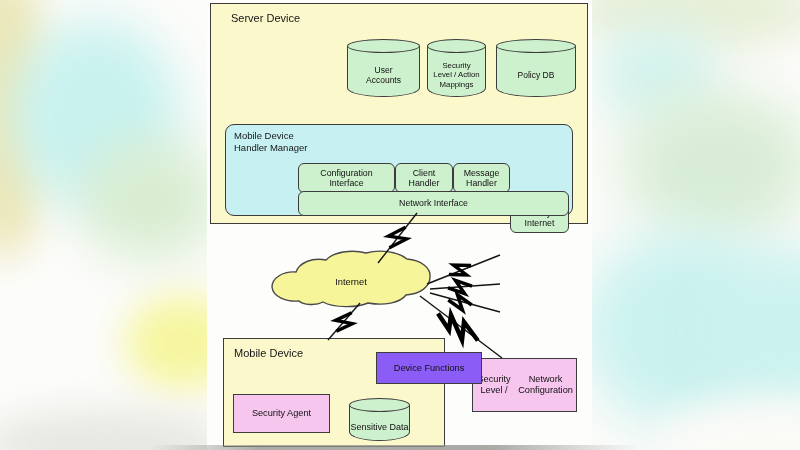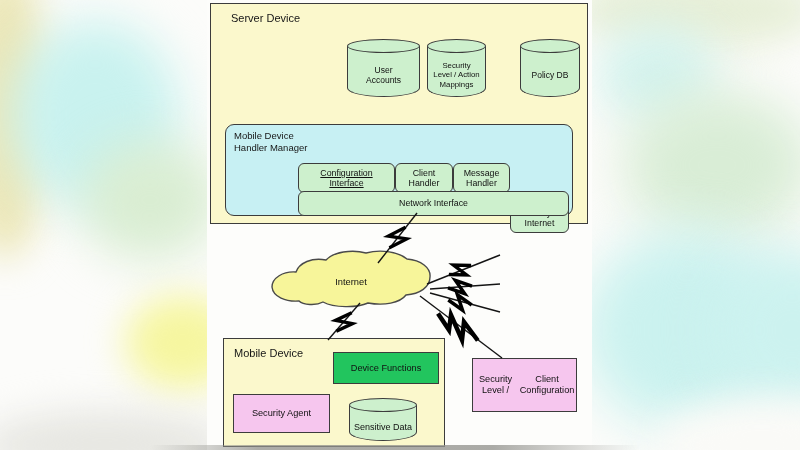--- a/index.html
+++ b/index.html
@@ -17,22 +17,22 @@
   .srv{background:#fbf8cc;}
   .mgr{background:#c7f0f3;border-radius:9px;}
   .mgr-title{font-size:9.5px;line-height:11.5px;}
   .module{background:#cdf0cd;border:1.3px solid #3c3c3c;border-radius:6px;
           display:flex;flex-direction:column;align-items:center;justify-content:center;
           font-size:8.8px;line-height:10.5px;text-align:center;}
   .clientbox{background:#bfe9f7;border:1.3px solid #3c3c3c;display:flex;align-items:center;
              justify-content:center;font-size:9.2px;text-align:center;}
   .pink{background:#f6c6ee;border:1.3px solid #3c3c3c;display:flex;flex-direction:row;
         align-items:center;justify-content:center;font-size:9.2px;line-height:11.5px;text-align:center;}
-  .greenrect{background:#22c55e;border:1.3px solid #3c3c3c;display:flex;align-items:center;
-             justify-content:center;font-size:9.2px;text-align:center;}
+  .greenrect{background:#8b5cf6;border:1.3px solid #3c3c3c;display:flex;align-items:center;
+             justify-content:center;font-size:9.2px;text-align:center;margin-left:43px;}
   
   .cyl{position:absolute;}
   .cyl-body{position:absolute;left:0;right:0;top:7px;bottom:0;background:#cdf0cd;
             border-left:1.4px solid #3c3c3c;border-right:1.4px solid #3c3c3c;border-bottom:1.4px solid #3c3c3c;
             border-radius:0 0 50% 50% / 0 0 9px 9px;box-sizing:border-box;}
   .cyl-top{position:absolute;left:0;right:0;top:0;height:14px;background:#cdf0cd;
            border:1.4px solid #3c3c3c;border-radius:50%;box-sizing:border-box;}
   .cyl-label{position:absolute;left:0;right:0;top:16px;bottom:2px;display:flex;flex-direction:column;
              align-items:center;justify-content:center;font-size:8.5px;line-height:10px;text-align:center;}
   .cyl-label.small{font-size:7.8px;line-height:9.2px;}
@@ -90,34 +90,34 @@
   </div>
   <div class="cyl z2" style="left:427px;top:39px;width:59px;height:58px;z-index:2;">
     <div class="cyl-body"></div>
     <div class="cyl-top"></div>
     <div class="cyl-label small">
       <span class="lblline">Security</span>
       <span class="lblline">Level / Action</span>
       <span class="lblline">Mappings</span>
     </div>
   </div>
-  <div class="cyl z2" style="left:520px;top:39px;width:60px;height:58px;z-index:2;">
+  <div class="cyl z2" style="left:496px;top:39px;width:68px;height:58px;z-index:2;padding-left:12px;">
     <div class="cyl-body"></div>
     <div class="cyl-top"></div>
     <div class="cyl-label">
       <span class="lblline">Policy DB</span>
     </div>
   </div>
 
   <div class="box mgr z2" style="left:225px;top:124px;width:348px;height:92px;z-index:2;">
     <div class="titlelbl mgr-title" style="left:8px;top:5px;">
       <span class="lblline">Mobile Device</span>
       <span class="lblline">Handler Manager</span>
     </div>
-    <div class="module" style="position:absolute;left:72px;top:38px;width:95px;height:28px;text-decoration:underline;">
+    <div class="module" style="position:absolute;left:72px;top:38px;width:95px;height:28px;">
       <span class="lblline">Configuration</span>
       <span class="lblline">Interface</span>
     </div>
     <div class="module" style="position:absolute;left:169px;top:38px;width:56px;height:28px;">
       <span class="lblline">Client</span>
       <span class="lblline">Handler</span>
     </div>
     <div class="module" style="position:absolute;left:227px;top:38px;width:55px;height:28px;">
       <span class="lblline">Message</span>
       <span class="lblline">Handler</span>
@@ -127,28 +127,28 @@
       <span class="lblline">Internet</span>
     </div>
     <div class="module" style="position:absolute;left:72px;top:66px;width:269px;height:23px;">
       <span class="lblline">Network Interface</span>
     </div>
   </div>
 
 
   <div class="pink" style="position:absolute;left:472px;top:358px;width:103px;height:52px;z-index:2;">
     <span class="lblline">Security Level /</span>
-    <span class="lblline">Client Configuration</span>
+    <span class="lblline">Network Configuration</span>
   </div>
 
   <div class="box srv z2" style="left:223px;top:338px;width:222px;height:109px;z-index:2;">
     <div class="titlelbl" style="left:10px;top:8px;">Mobile Device</div>
     <div class="greenrect" style="position:absolute;left:109px;top:13px;width:104px;height:30px;">Device Functions</div>
     <div class="pink" style="position:absolute;left:9px;top:55px;width:95px;height:37px;">Security Agent</div>
-    <div class="cyl" style="left:125px;top:59px;width:61px;height:43px;padding-left:7px;">
+    <div class="cyl" style="left:125px;top:59px;width:61px;height:43px;">
       <div class="cyl-body"></div>
       <div class="cyl-top"></div>
       <div class="cyl-label" style="font-size:9px;">
         <span class="lblline">Sensitive Data</span>
       </div>
     </div>
   </div>
 
   <svg class="layer z3" viewBox="0 0 800 450">
     <path d="M296,272 C299,263 312,257 326,260 C333,252 352,249 366,253 C381,249 399,252 407,259

